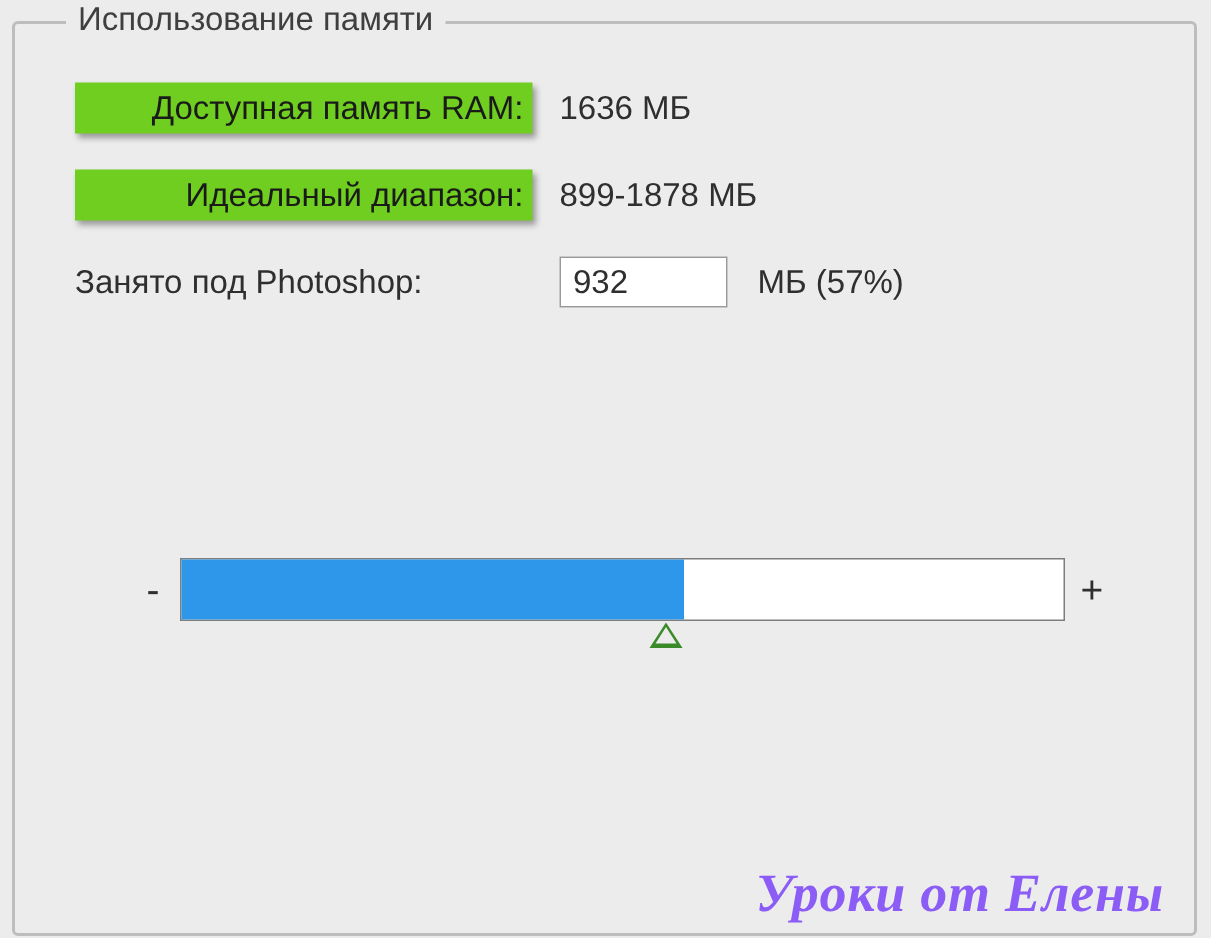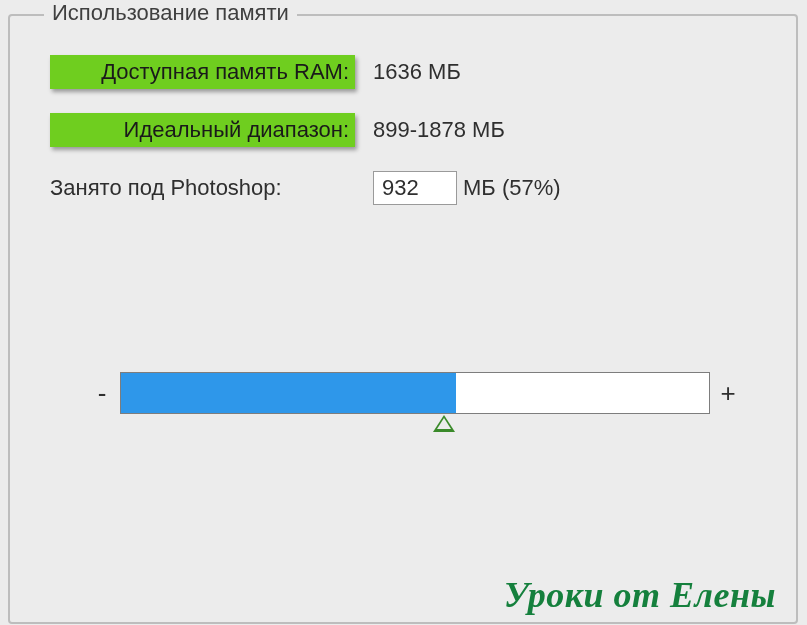--- a/index.html
+++ b/index.html
@@ -54,33 +54,33 @@
       text-align: left;
       min-width: 305px;
       margin-right: 18px;
       padding-right: 6px;
     }
     .value-text {
       font-size: 22px;
       color: #2f2f2f;
     }
     .input-box {
-      width: 84px;
+      width: 112px;
       height: 34px;
       border: 1px solid #9a9a9a;
       background: #ffffff;
       font-size: 22px;
       padding: 2px 8px;
       color: #2f2f2f;
       font-family: inherit;
     }
     .unit-text {
       font-size: 22px;
       color: #2f2f2f;
-      margin-left: 6px;
+      margin-left: 20px;
     }
     .slider-area {
       position: absolute;
       left: 74px;
       top: 356px;
       display: flex;
       align-items: center;
     }
     .slider-sign {
       font-size: 26px;
@@ -122,21 +122,21 @@
       border-bottom: 11px solid #ececec;
     }
     .watermark {
       position: absolute;
       right: 20px;
       bottom: 6px;
       font-family: Georgia, 'Times New Roman', serif;
       font-size: 36px;
       font-weight: bold;
       font-style: italic;
-      color: #15803d;
+      color: #8b5cf6;
       letter-spacing: 0.5px;
     }
   </style>
 </head>
 <body>
 
 <div class="fieldset">
   <div class="legend">Использование памяти</div>
 
   <div class="rows">

